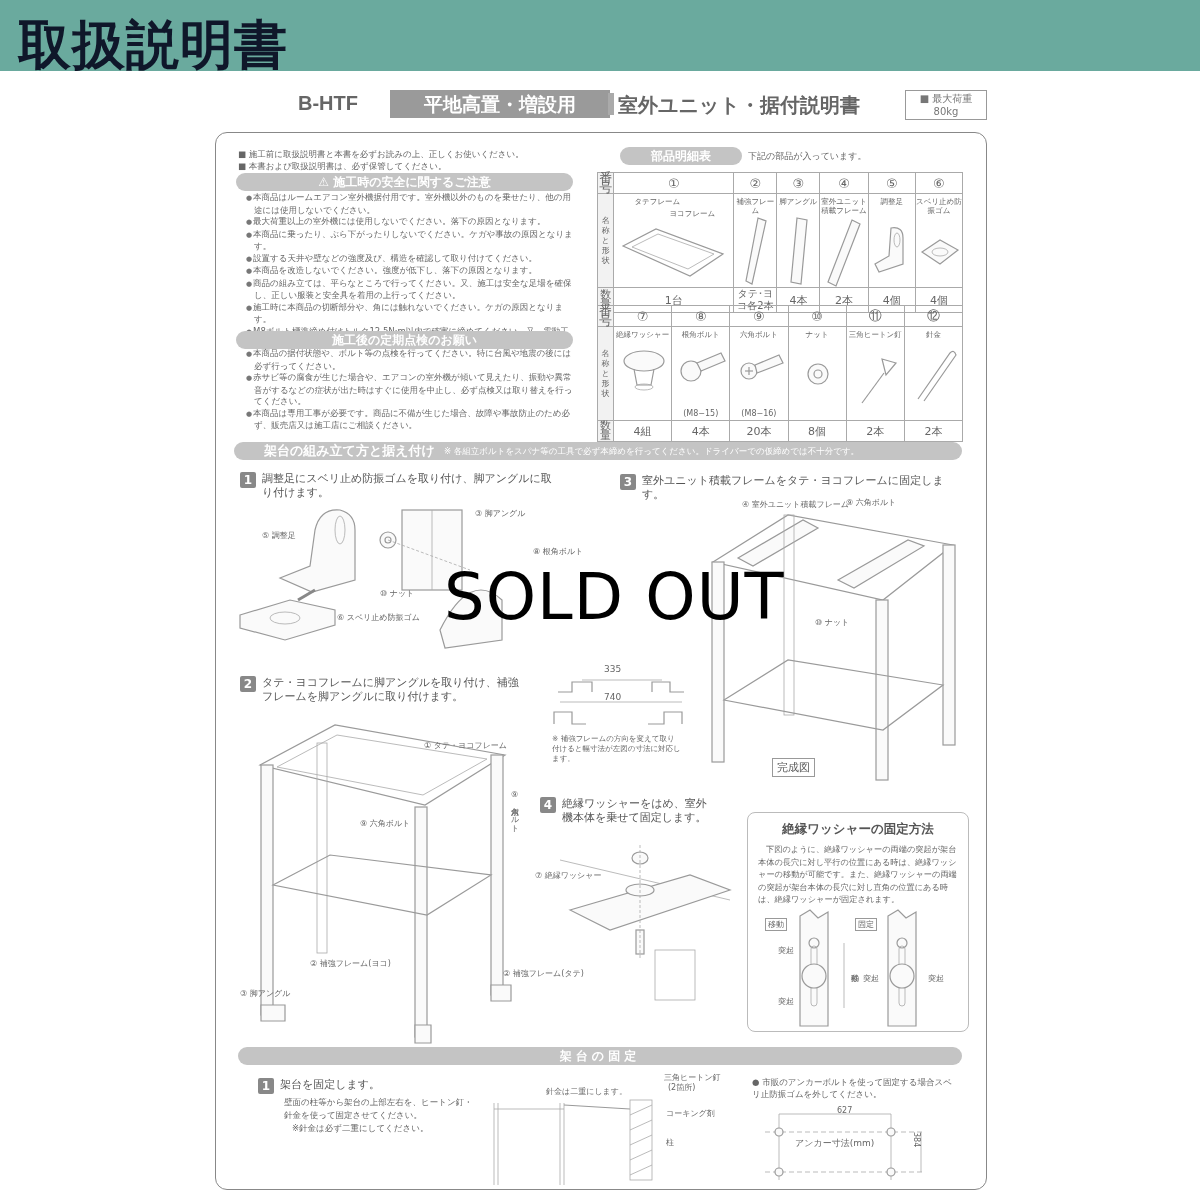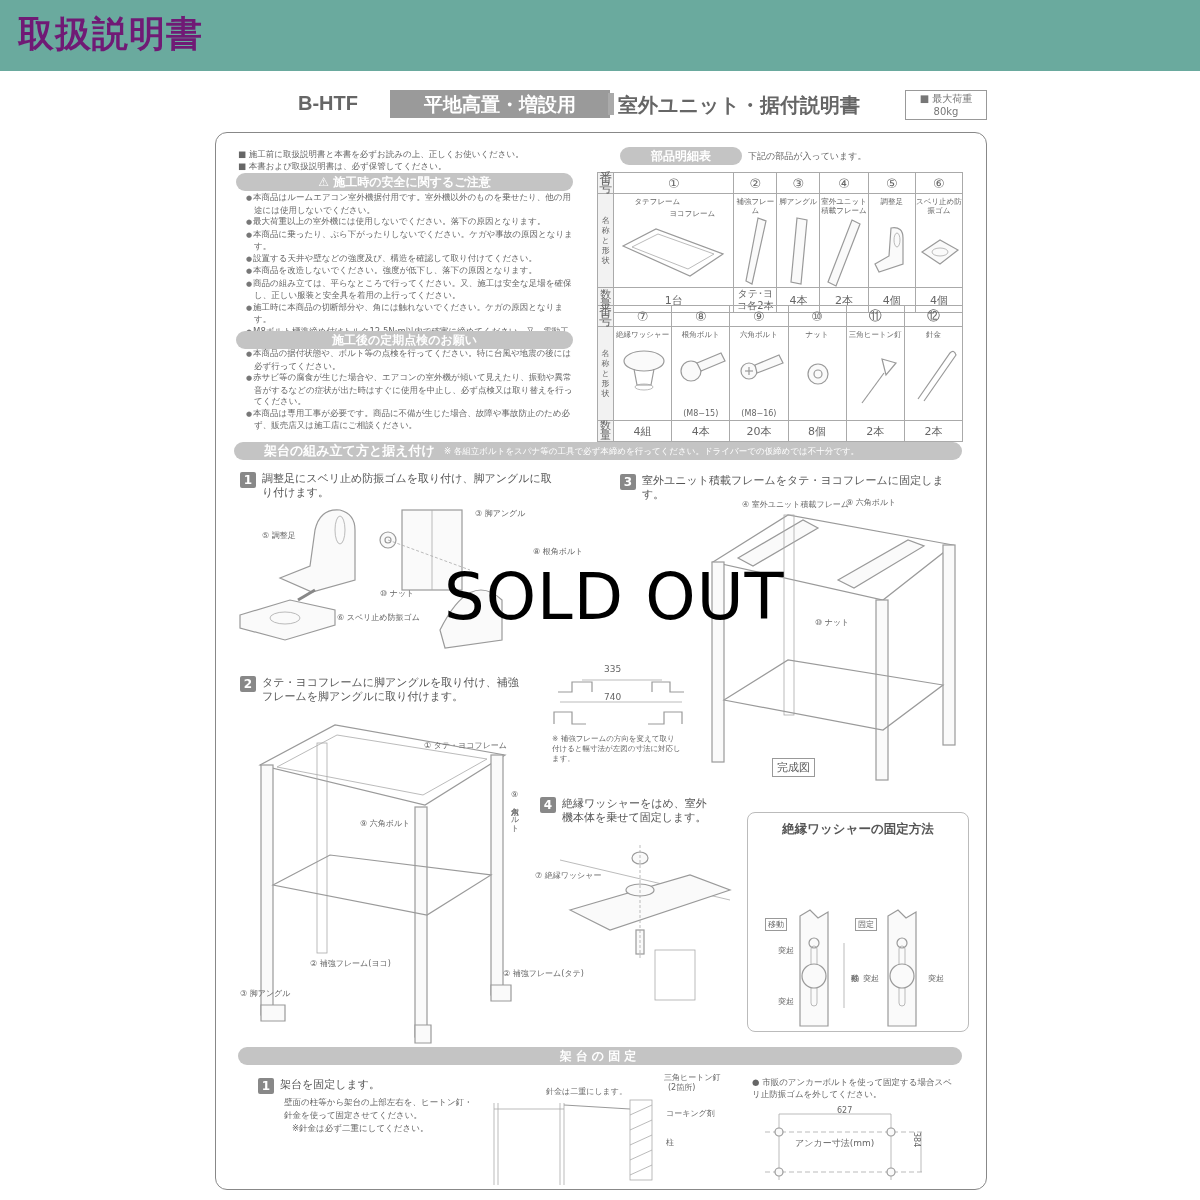--- a/index.html
+++ b/index.html
@@ -1,20 +1,20 @@
 <!DOCTYPE html>
 <html><head>
 <meta charset="utf-8">
 <style>
   * { box-sizing: border-box; margin: 0; padding: 0; }
   html, body { width: 1200px; height: 1200px; background: #ffffff; overflow: hidden; }
   body { font-family: "DejaVu Sans", "Liberation Sans", sans-serif; color: #555; position: relative; }
 
   .banner { position: absolute; left: 0; top: 0; width: 1200px; height: 71px; background: #6aaa9e; }
-  .banner-title { position: absolute; left: 18px; top: 10px; font-size: 36px; font-weight: bold; color: #701a75; letter-spacing: 1px; }
+  .banner-title { position: absolute; left: 18px; top: 10px; font-size: 53px; font-weight: bold; color: #0f172a; letter-spacing: 1px; }
 
   .doc-head { position: absolute; top: 90px; left: 0; width: 1194px; height: 34px; }
   .model { position: absolute; left: 298px; top: 2px; font-size: 20px; font-weight: bold; color: #666; font-family: "Liberation Sans", sans-serif; }
   .subtitle-box { position: absolute; left: 390px; top: 0; width: 220px; height: 28px; background: #9a9a9a; color: #fff; font-size: 19px; font-weight: bold; text-align: center; line-height: 28px; }
   .doc-title { position: absolute; left: 618px; top: 2px; font-size: 20px; font-weight: bold; color: #666; }
   .doc-title::before { content: ""; display: inline-block; width: 6px; height: 22px; background: #aaa; margin-right: 4px; vertical-align: -3px; position: absolute; left: -10px; top: 1px; }
   .maxload { position: absolute; left: 905px; top: 0; width: 82px; height: 30px; border: 1px solid #999; font-size: 10px; text-align: center; line-height: 13px; padding-top: 1px; color: #777; }
 
   .page { position: absolute; left: 215px; top: 132px; width: 772px; height: 1058px; border: 1.5px solid #888; border-radius: 12px; }
 
@@ -338,20 +338,21 @@
   <ellipse cx="100" cy="18" rx="8" ry="6" class="lnf"></ellipse>
   <ellipse cx="100" cy="50" rx="14" ry="6" class="lnf"></ellipse>
   <rect x="96" y="90" width="8" height="24" class="lnf"></rect>
   <rect x="115" y="110" width="40" height="50" class="thin"></rect>
   <line x1="100" y1="5" x2="100" y2="120" class="thin" stroke-dasharray="3,2"></line>
 </svg>
 <div class="callout" style="left:535px;top:870px;">⑦ 絶縁ワッシャー</div>
 
 <div class="washer-box">
   <div class="washer-title">絶縁ワッシャーの固定方法</div>
+  <div class="washer-desc">下図のように、絶縁ワッシャーの両端の突起が架台本体の長穴に対し平行の位置にある時は、絶縁ワッシャーの移動が可能です。また、絶縁ワッシャーの両端の突起が架台本体の長穴に対し直角の位置にある時は、絶縁ワッシャーが固定されます。</div>
   <div class="tag" style="left:17px;top:105px;">移動</div>
   <div class="tag" style="left:107px;top:105px;">固定</div>
   <svg width="220" height="120" style="left:0;top:95px;">
     <path d="M52,8 L62,2 L70,10 L80,4 L80,118 L52,118 Z" class="lnf"></path>
     <circle cx="66" cy="35" r="5" class="ln"></circle>
     <rect x="63" y="38" width="6" height="60" rx="3" class="thin"></rect>
     <circle cx="66" cy="68" r="12" class="lnf"></circle>
     <line x1="96" y1="35" x2="96" y2="100" class="thin"></line>
     <path d="M140,8 L150,2 L158,10 L168,4 L168,118 L140,118 Z" class="lnf"></path>
     <circle cx="154" cy="35" r="5" class="ln"></circle>

